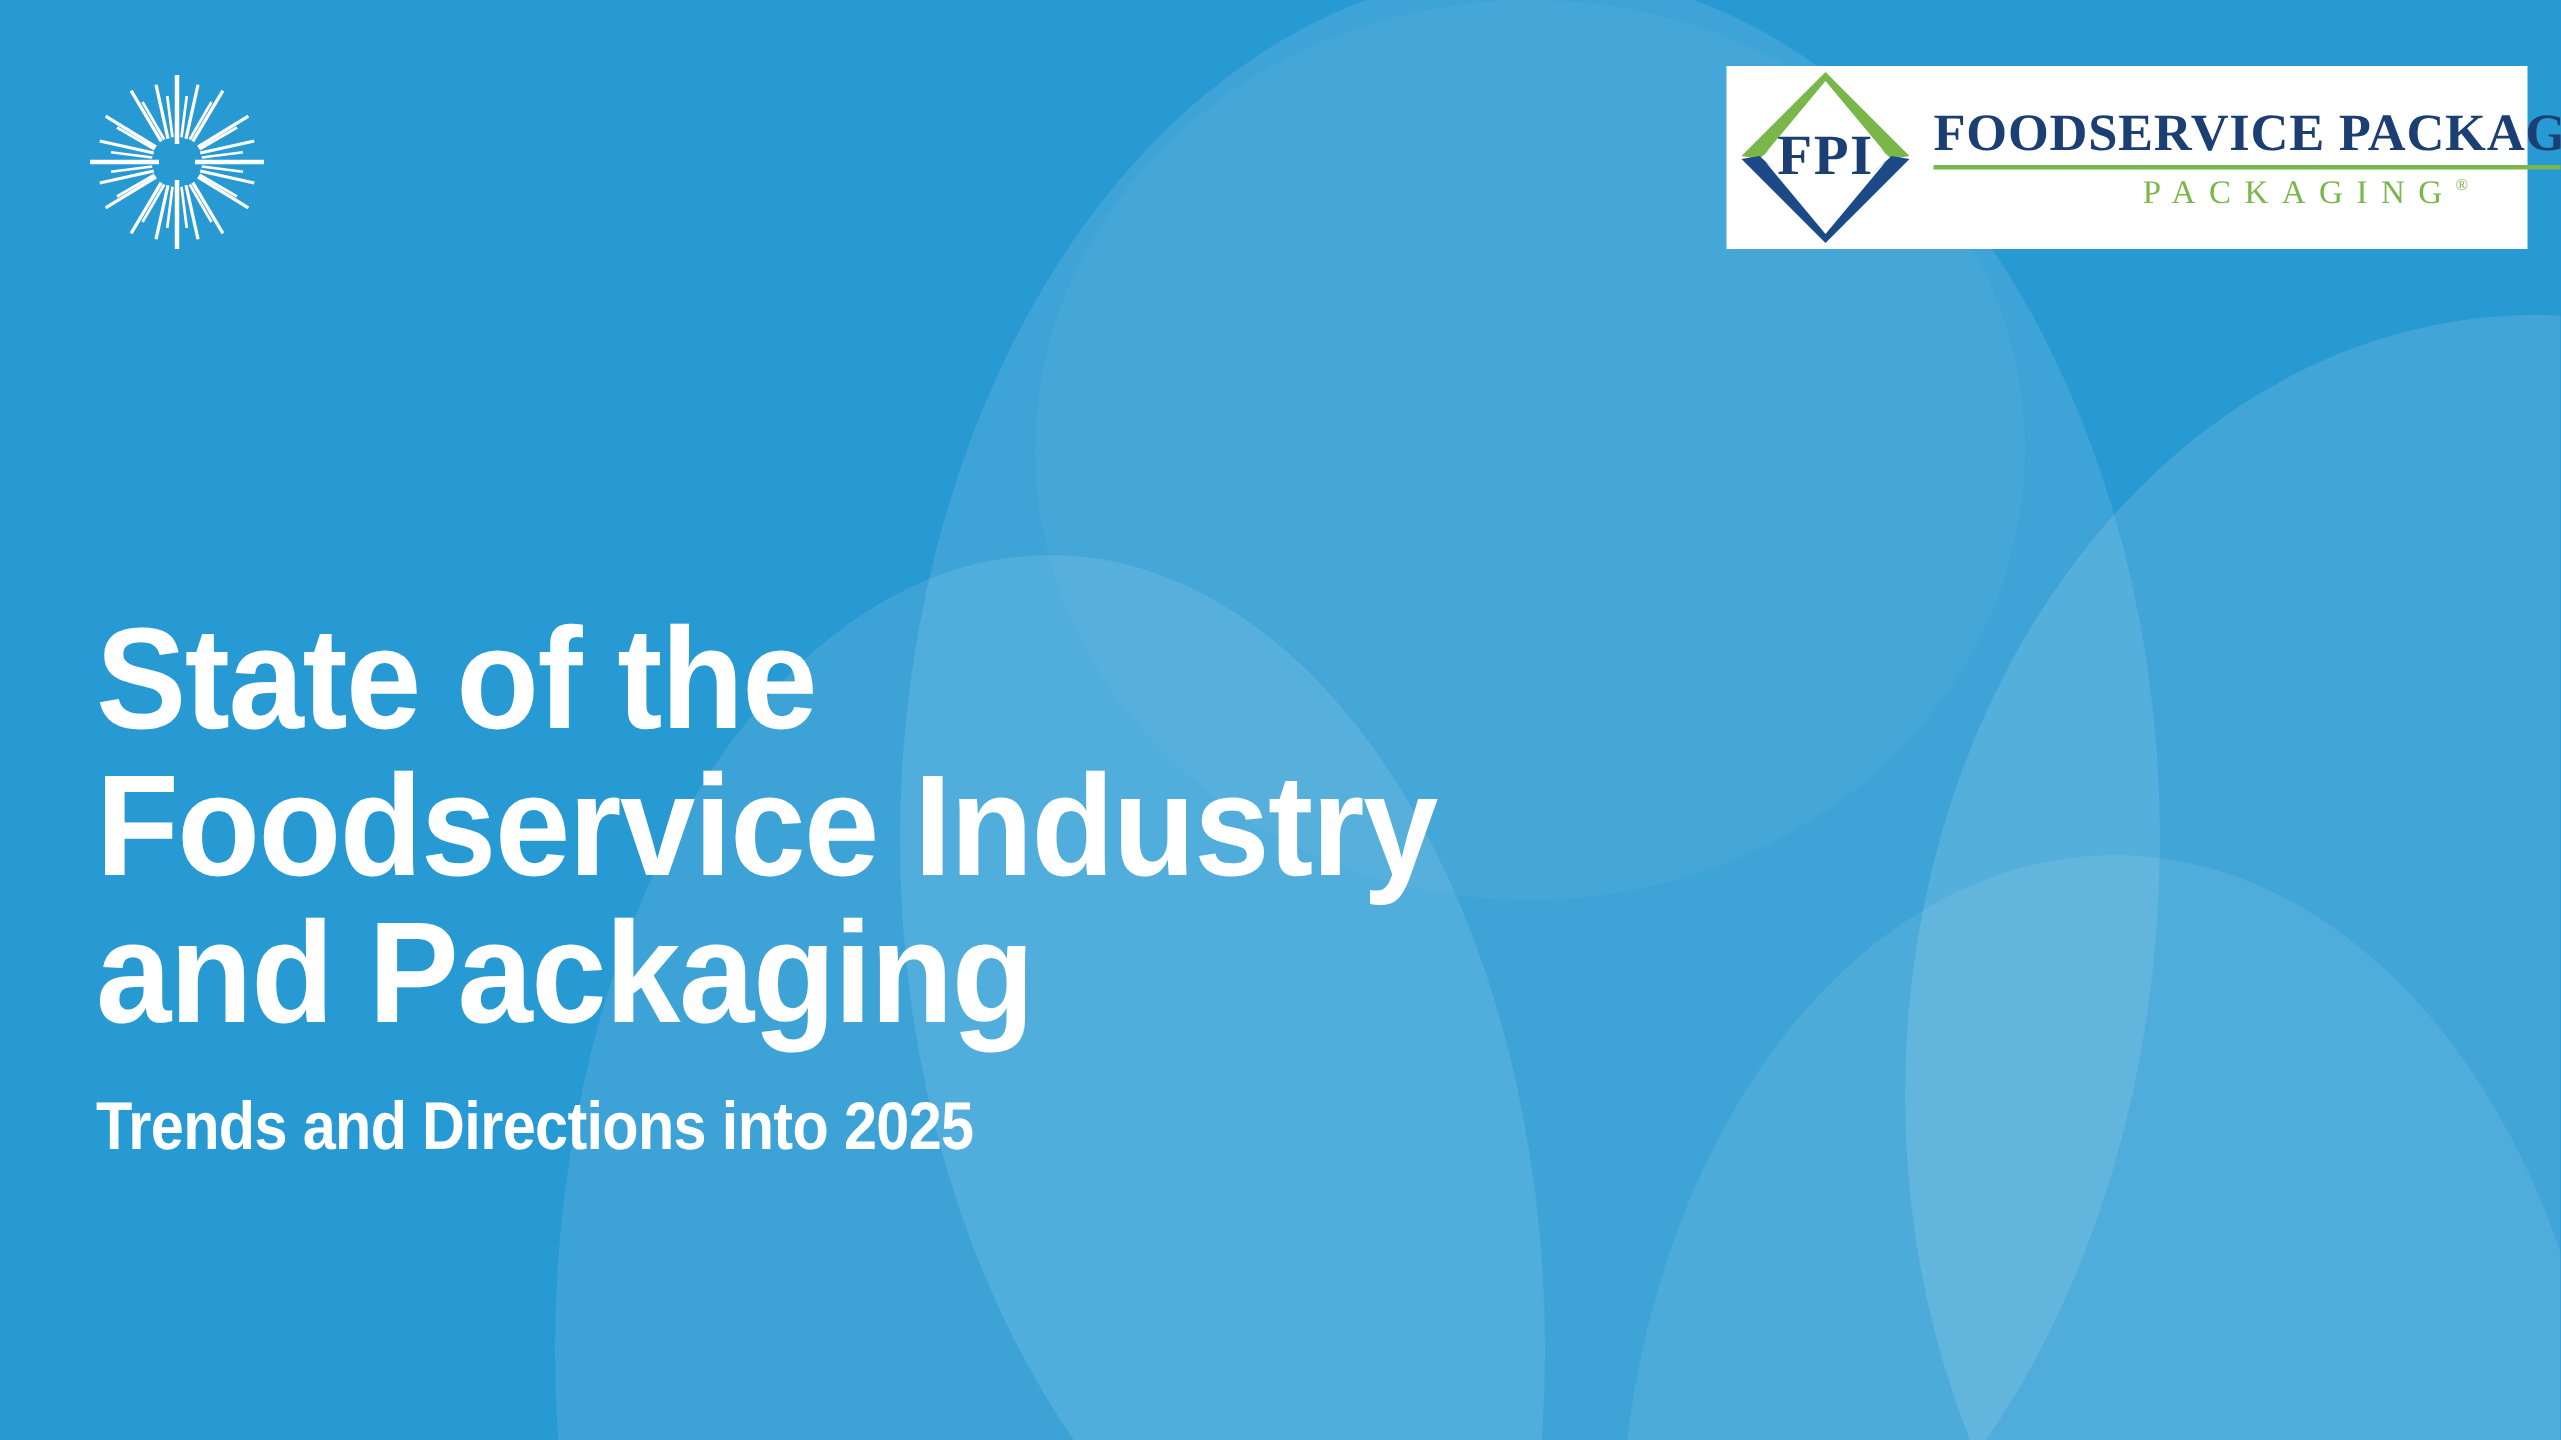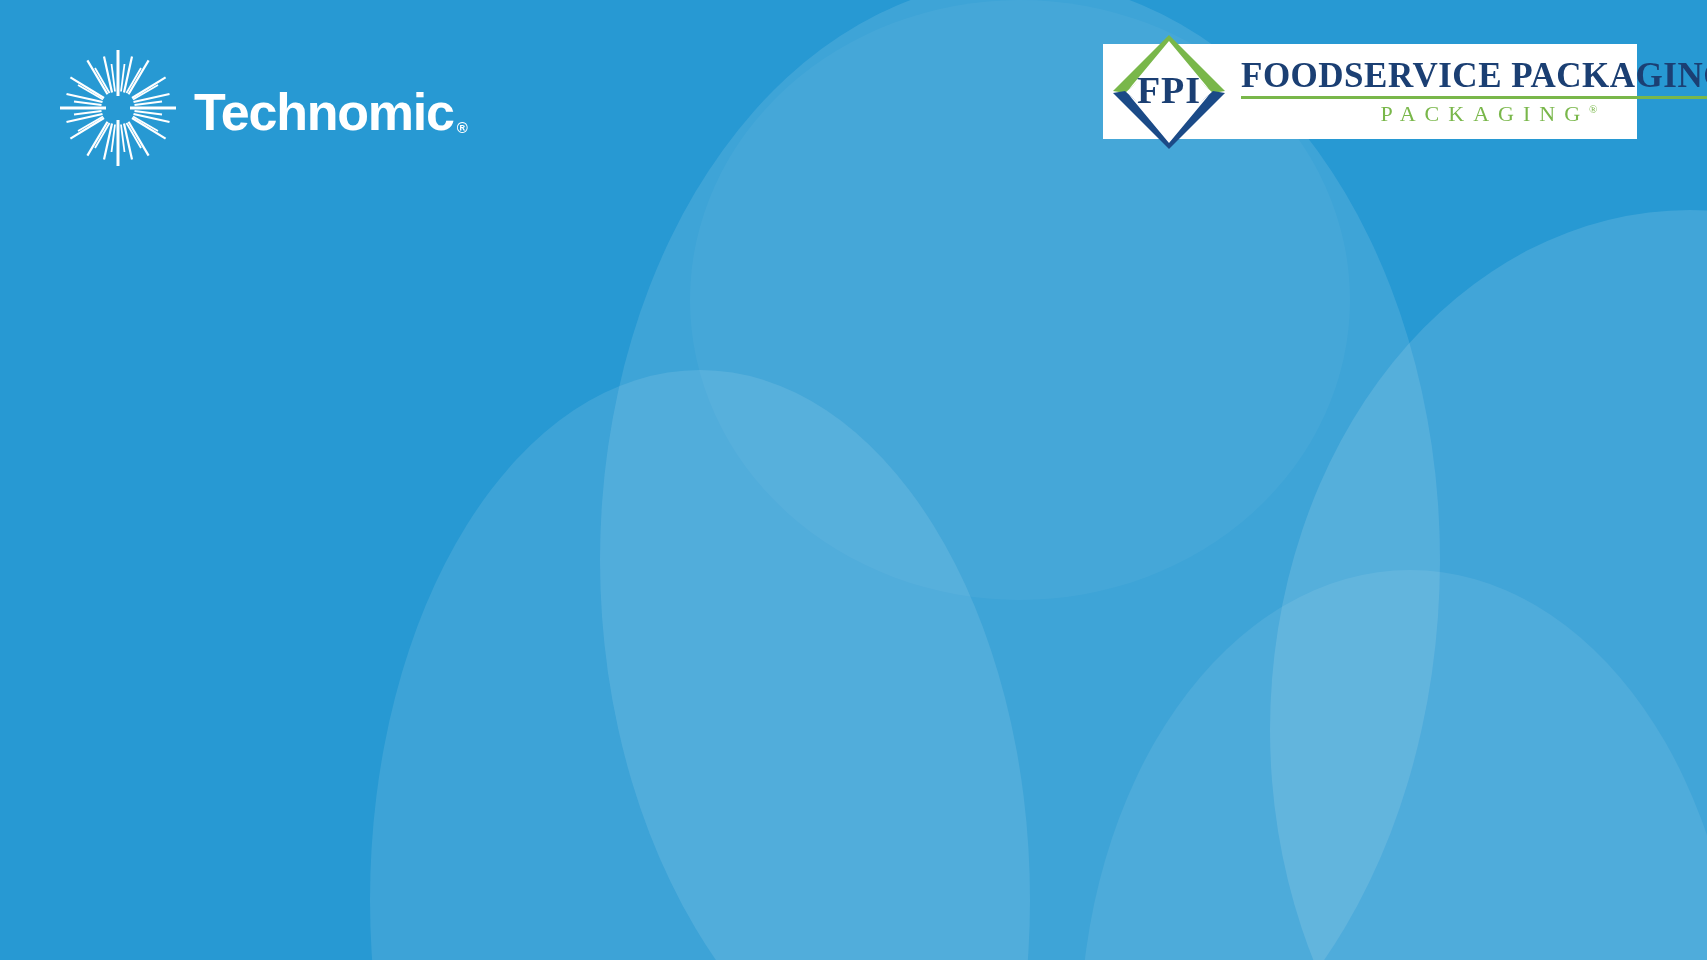--- a/index.html
+++ b/index.html
@@ -42,22 +42,22 @@
   #technomic-reg{
     font-size:15px;
     font-weight:bold;
     margin-left:3px;
     transform:translateY(-3px);
   }
 
   
   #fpi-logo{
     position:absolute;
-    left:1103px;top:44px;
-    width:534px;height:95px;
+    left:1151px;top:44px;
+    width:534px;height:122px;
     background:#ffffff;
     display:flex;align-items:center;
   }
   #fpi-diamond{width:120px;height:122px;margin-left:6px;flex:none;}
   #fpi-text{
     margin-left:12px;
     display:flex;flex-direction:column;
     align-items:stretch;
     font-family:"Liberation Serif", serif;
   }
@@ -178,37 +178,39 @@
           <line x1="63.0" y1="76.5" x2="66.5" y2="104.0"></line>
           <line x1="57.0" y1="76.5" x2="53.5" y2="104.0"></line>
 
           <line x1="76.5" y1="57.0" x2="104.0" y2="53.5"></line>
           <line x1="43.5" y1="57.0" x2="16.0" y2="53.5"></line>
           <line x1="76.5" y1="63.0" x2="104.0" y2="66.5"></line>
           <line x1="43.5" y1="63.0" x2="16.0" y2="66.5"></line>
         </g>
       </g>
     </svg>
-    <div id="technomic-wordmark">
-      <span>Technomic</span>
-      <span id="technomic-reg">®</span>
-    </div>
   </div>
 
   <div id="fpi-logo">
     <svg id="fpi-diamond" viewBox="0 0 120 122" aria-hidden="true">
 
       <path d="M60 4 L116 60 L104 62 L60 22 L16 62 L4 60 Z" fill="#79b74a"></path>
       <path d="M60 10 L100 58 L60 26 L20 58 Z" fill="#ffffff"></path>
 
       <path d="M60 118 L4 62 L16 60 L60 100 L104 60 L116 62 Z" fill="#1b4a87"></path>
       <path d="M60 112 L20 64 L60 96 L100 64 Z" fill="#ffffff"></path>
       <text x="60" y="72" text-anchor="middle" font-family="Liberation Serif, serif" font-size="38" font-weight="bold" fill="#1b3f73" letter-spacing="1">FPI</text>
     </svg>
     <div id="fpi-text">
       <div id="fpi-line1">FOODSERVICE PACKAGING</div>
       <div id="fpi-rule"></div>
       <div id="fpi-line2"><span>PACKAGING</span><span id="fpi-reg">®</span></div>
     </div>
   </div>
 
+  <div id="headline">
+    <div class="title-line">State of the</div>
+    <div class="title-line">Foodservice Industry</div>
+    <div class="title-line">and Packaging</div>
+    <div id="subtitle">Trends and Directions into 2025</div>
+  </div>
 
 </div>
 
 </body></html>

